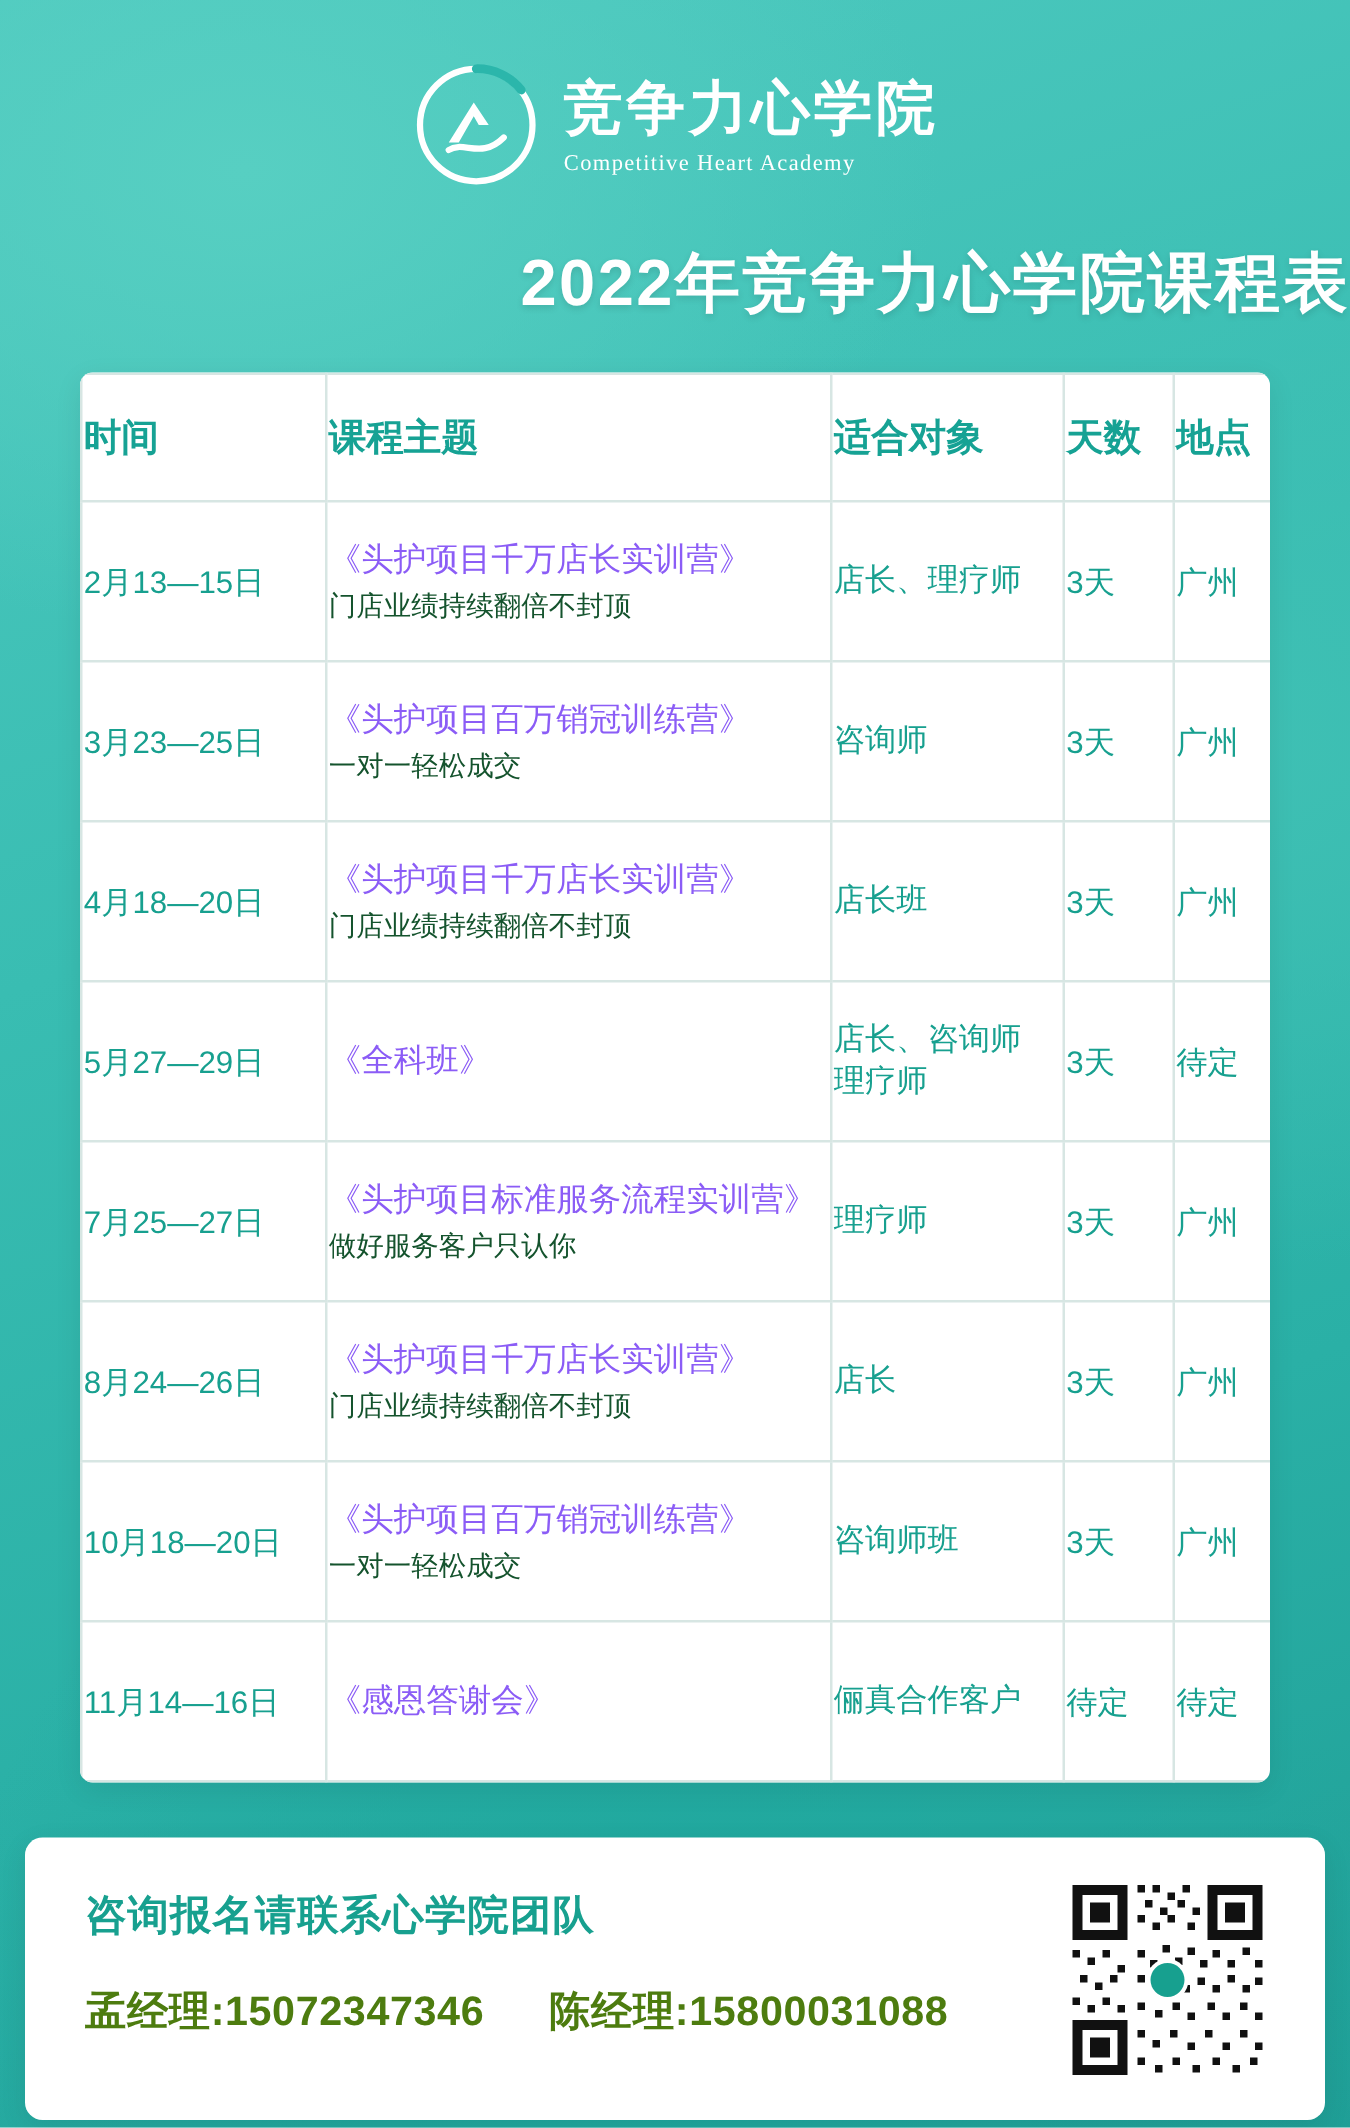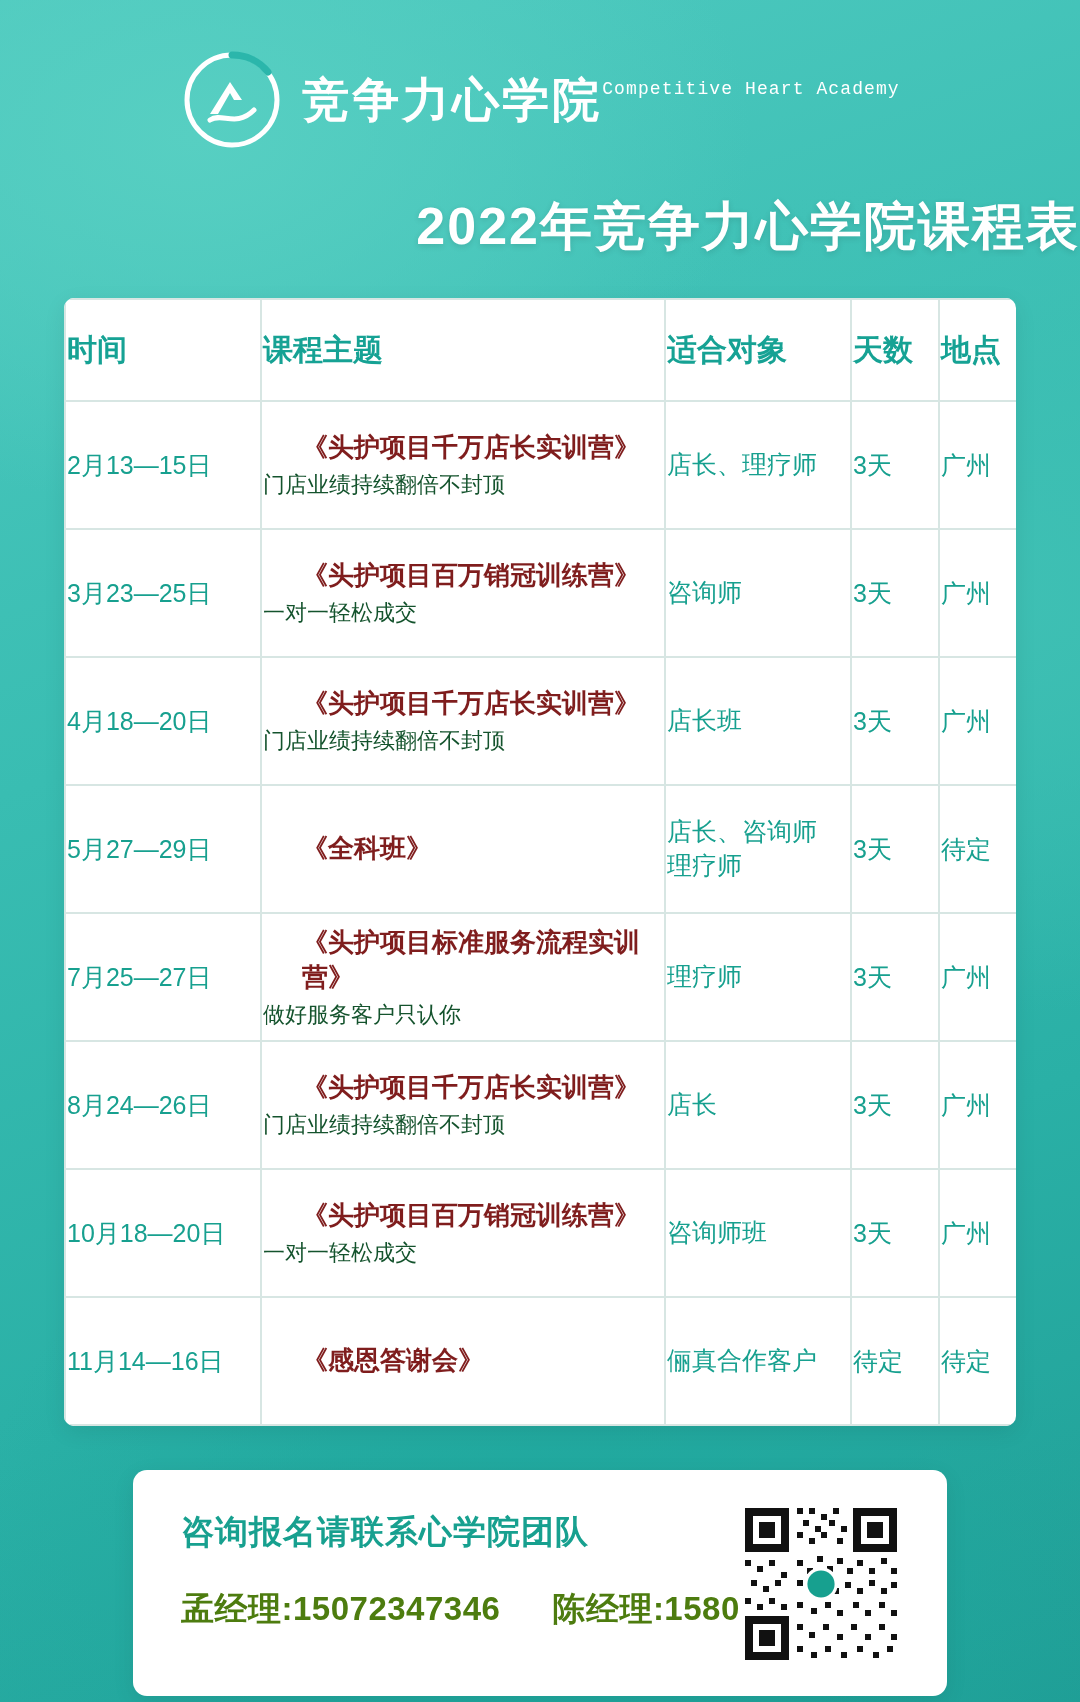--- a/index.html
+++ b/index.html
@@ -34,35 +34,35 @@
     gap: 18px;
     padding-top: 48px;
   }
   .brand-logo {
     width: 104px;
     height: 104px;
     flex: 0 0 auto;
   }
   .brand-text {
     display: flex;
-    flex-direction: row;
+    flex-direction: column;
     justify-content: center;
     color: #ffffff;
   }
   .brand-cn {
     font-size: 47px;
     font-weight: bold;
     letter-spacing: 3px;
     line-height: 1.15;
   }
   .brand-en {
     font-size: 18px;
     letter-spacing: 1.1px;
     margin-top: 6px;
-    font-family: Liberation Mono, monospace;
+    font-family: Liberation Serif, serif;
   }
 
   
   .poster-title {
     margin-top: 40px;
     text-align: right;
     color: #ffffff;
     font-size: 52px;
     font-weight: bold;
     letter-spacing: 2px;
@@ -101,24 +101,23 @@
     font-size: 25px;
   }
   col.c-time    { width: 196px; }
   col.c-topic   { width: 404px; }
   col.c-aud     { width: 186px; }
   col.c-days    { width: 88px;  }
   col.c-place   { width: 90px;  }
 
   .topic-main {
     font-size: 26px;
-    font-weight: bold;
-    color: #7f1d1d;
+    font-weight: normal;
+    color: #8b5cf6;
     line-height: 1.35;
-    margin-left: 39px;
   }
   .topic-sub {
     font-size: 22px;
     color: #14532d;
     margin-top: 6px;
     line-height: 1.3;
   }
   .cell-time {
     font-size: 25px;
     color: #17a08f;
@@ -128,21 +127,21 @@
     line-height: 1.35;
   }
   .cell-days, .cell-place {
     font-size: 25px;
   }
 
   
   .footer-card {
     position: relative;
     margin: 44px auto 0 auto;
-    width: 814px;
+    width: 1040px;
     height: 226px;
     background: #ffffff;
     border-radius: 14px;
     box-shadow: 0 6px 22px rgba(0,0,0,0.08);
     box-sizing: border-box;
     padding: 40px 48px;
   }
   .footer-line1 {
     font-size: 33px;
     font-weight: bold;

